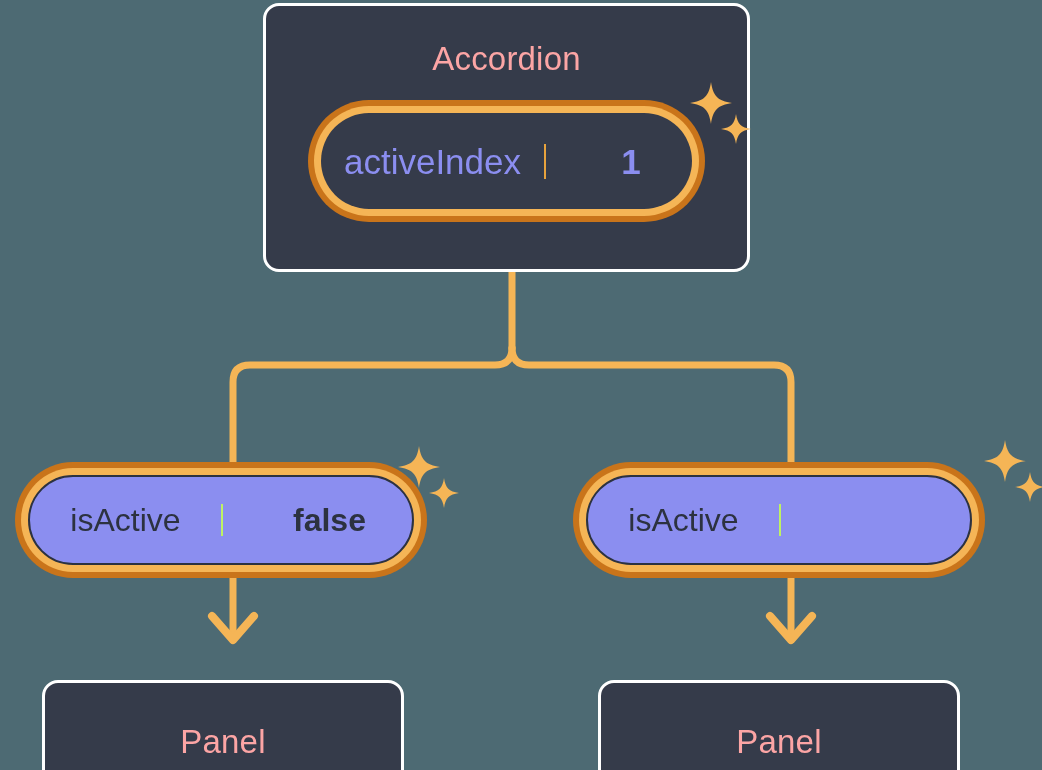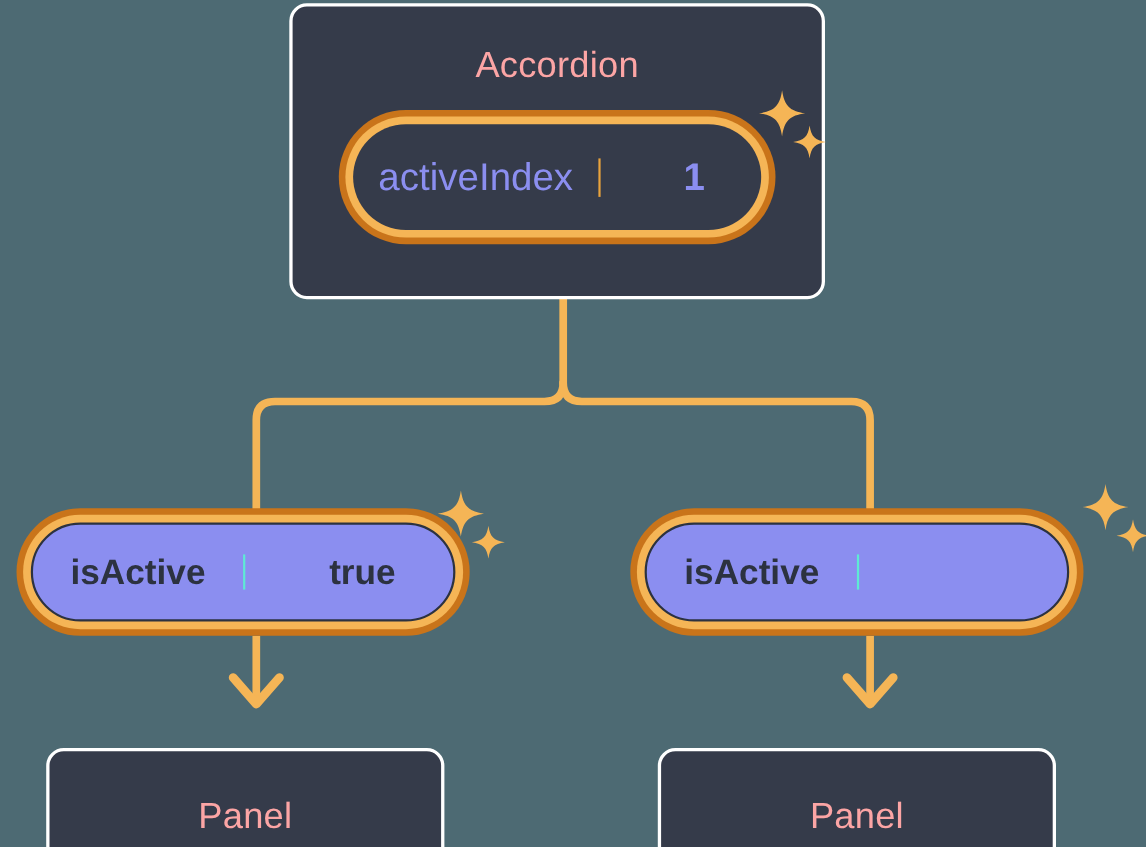--- a/index.html
+++ b/index.html
@@ -127,22 +127,21 @@
   #pill-is-active-left  { left: 15px;  }
   #pill-is-active-right { left: 573px; }
   .pill-bool .pill-core {
     background: #8b8ef0;
     border: 2px solid #2c3240;
   }
   .pill-bool .pill-key {
     flex: 0 0 50.5%;
     color: #2c3240;
     font-size: 32px;
-    border-right: 2px solid #5eead4;
-    font-weight: bold;
+    border-right: 2px solid #bef264;
   }
   .pill-bool .pill-val {
     flex: 1;
     color: #2c3240;
     font-size: 32px;
     font-weight: 700;
   }
 
   
   .sparkle-group {
@@ -202,21 +201,21 @@
     </svg>
     <svg class="sparkle" style="left:31px; top:32px;" width="30" height="30" viewBox="0 0 42 42" xmlns="http://www.w3.org/2000/svg">
       <path d="M21 0 C23 14 28 19 42 21 C28 23 23 28 21 42 C19 28 14 23 0 21 C14 19 19 14 21 0 Z" fill="#f5b556"></path>
     </svg>
   </div>
 
   <div class="pill pill-bool" id="pill-is-active-left">
     <div class="pill-inner">
       <div class="pill-core">
         <div class="pill-key">isActive</div>
-        <div class="pill-val">true</div>
+        <div class="pill-val">false</div>
       </div>
     </div>
   </div>
 
   <div class="sparkle-group" style="left:398px; top:446px; width:70px; height:70px;">
     <svg class="sparkle" style="left:0px; top:0px;" width="42" height="42" viewBox="0 0 42 42" xmlns="http://www.w3.org/2000/svg">
       <path d="M21 0 C23 14 28 19 42 21 C28 23 23 28 21 42 C19 28 14 23 0 21 C14 19 19 14 21 0 Z" fill="#f5b556"></path>
     </svg>
     <svg class="sparkle" style="left:31px; top:32px;" width="30" height="30" viewBox="0 0 42 42" xmlns="http://www.w3.org/2000/svg">
       <path d="M21 0 C23 14 28 19 42 21 C28 23 23 28 21 42 C19 28 14 23 0 21 C14 19 19 14 21 0 Z" fill="#f5b556"></path>

